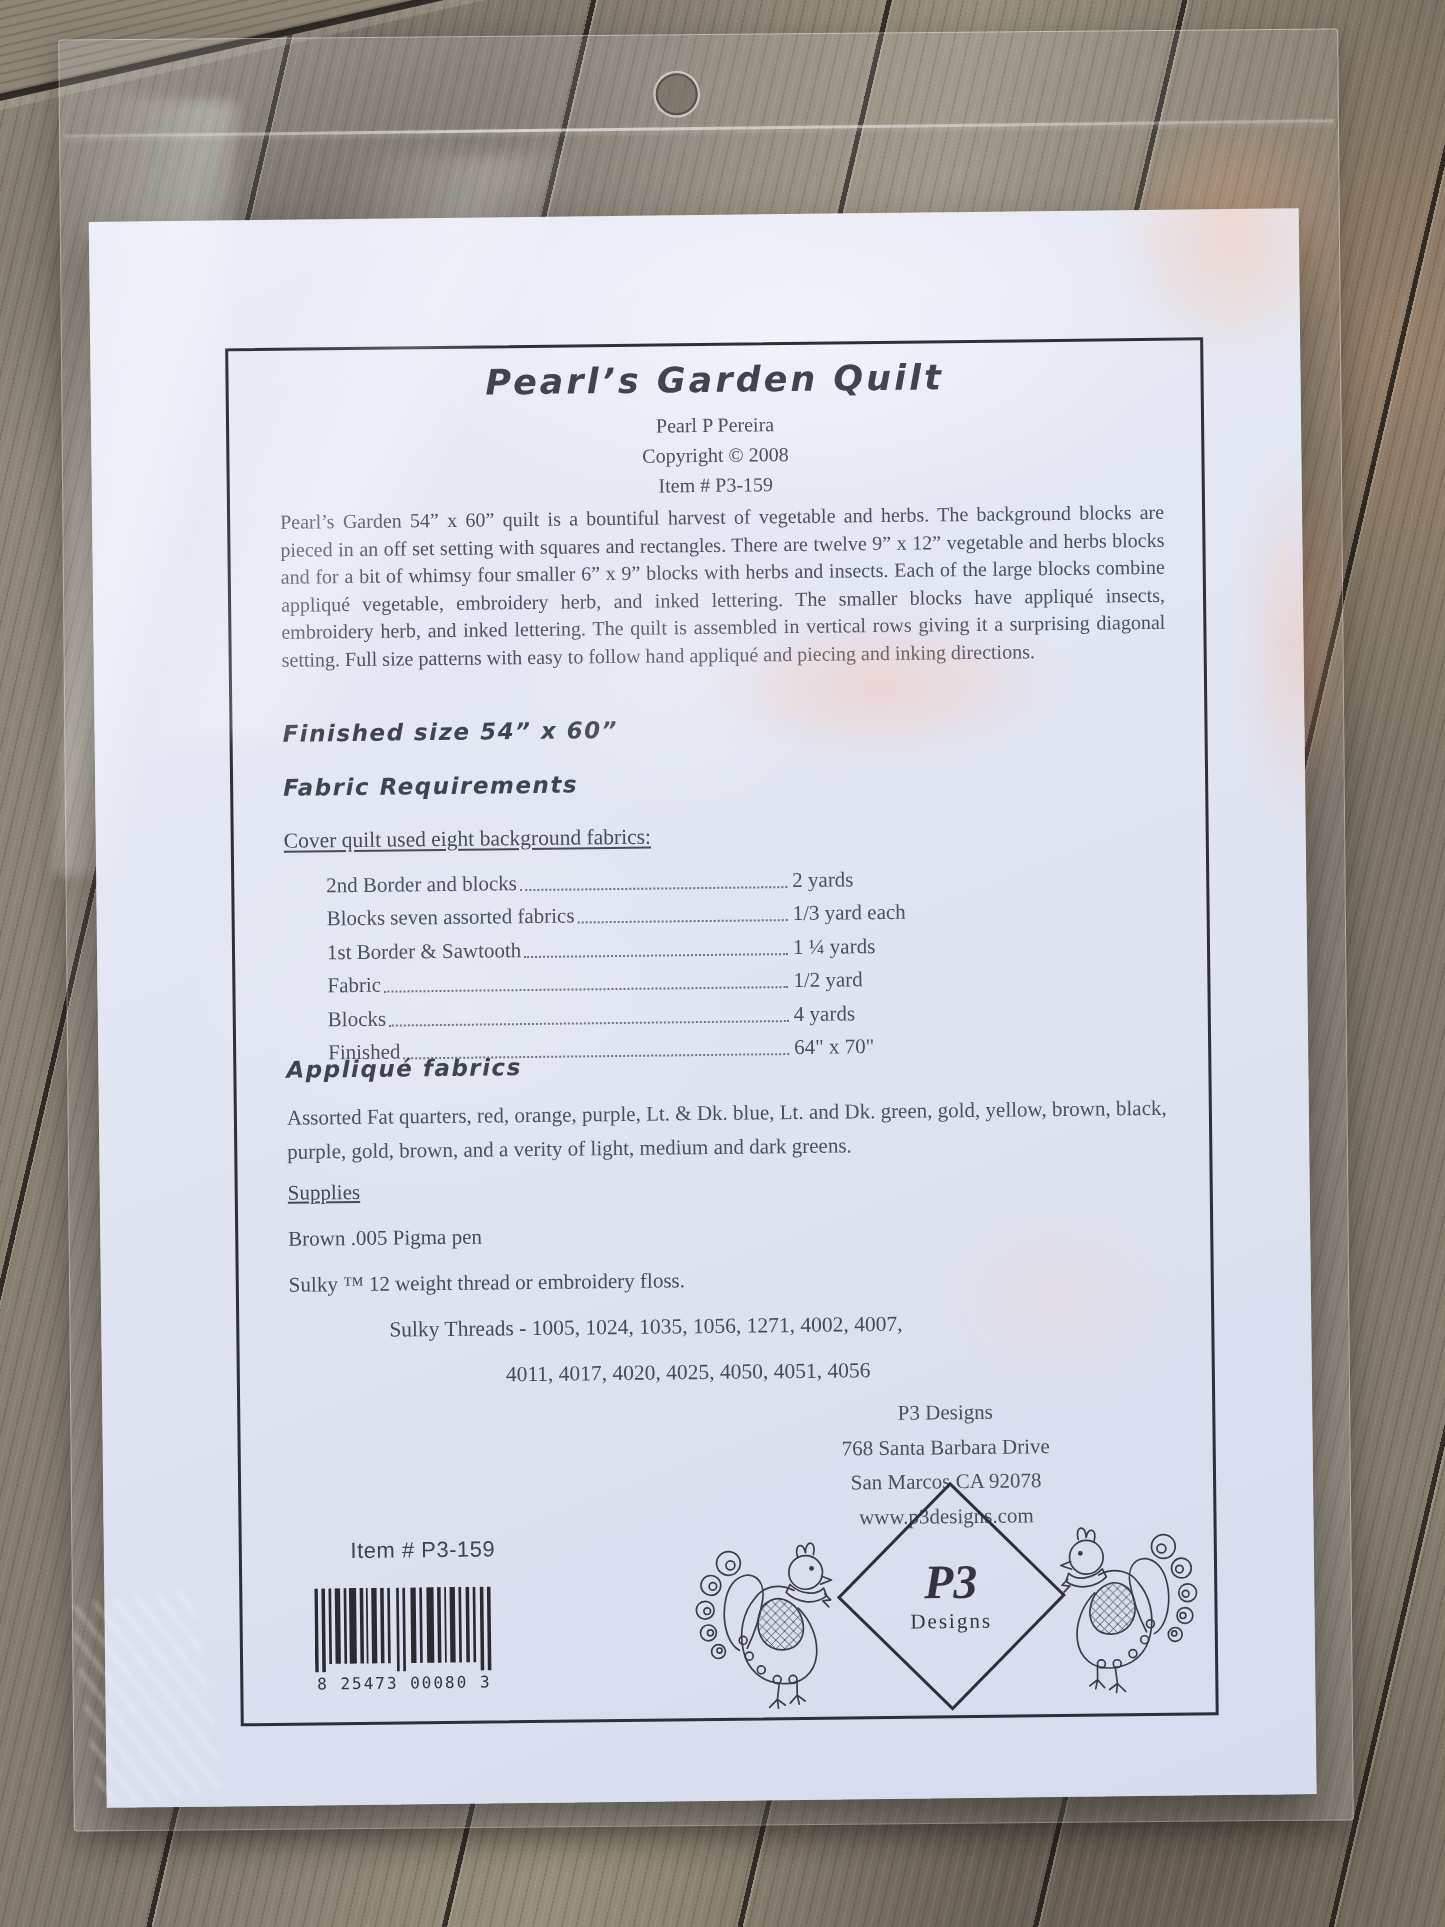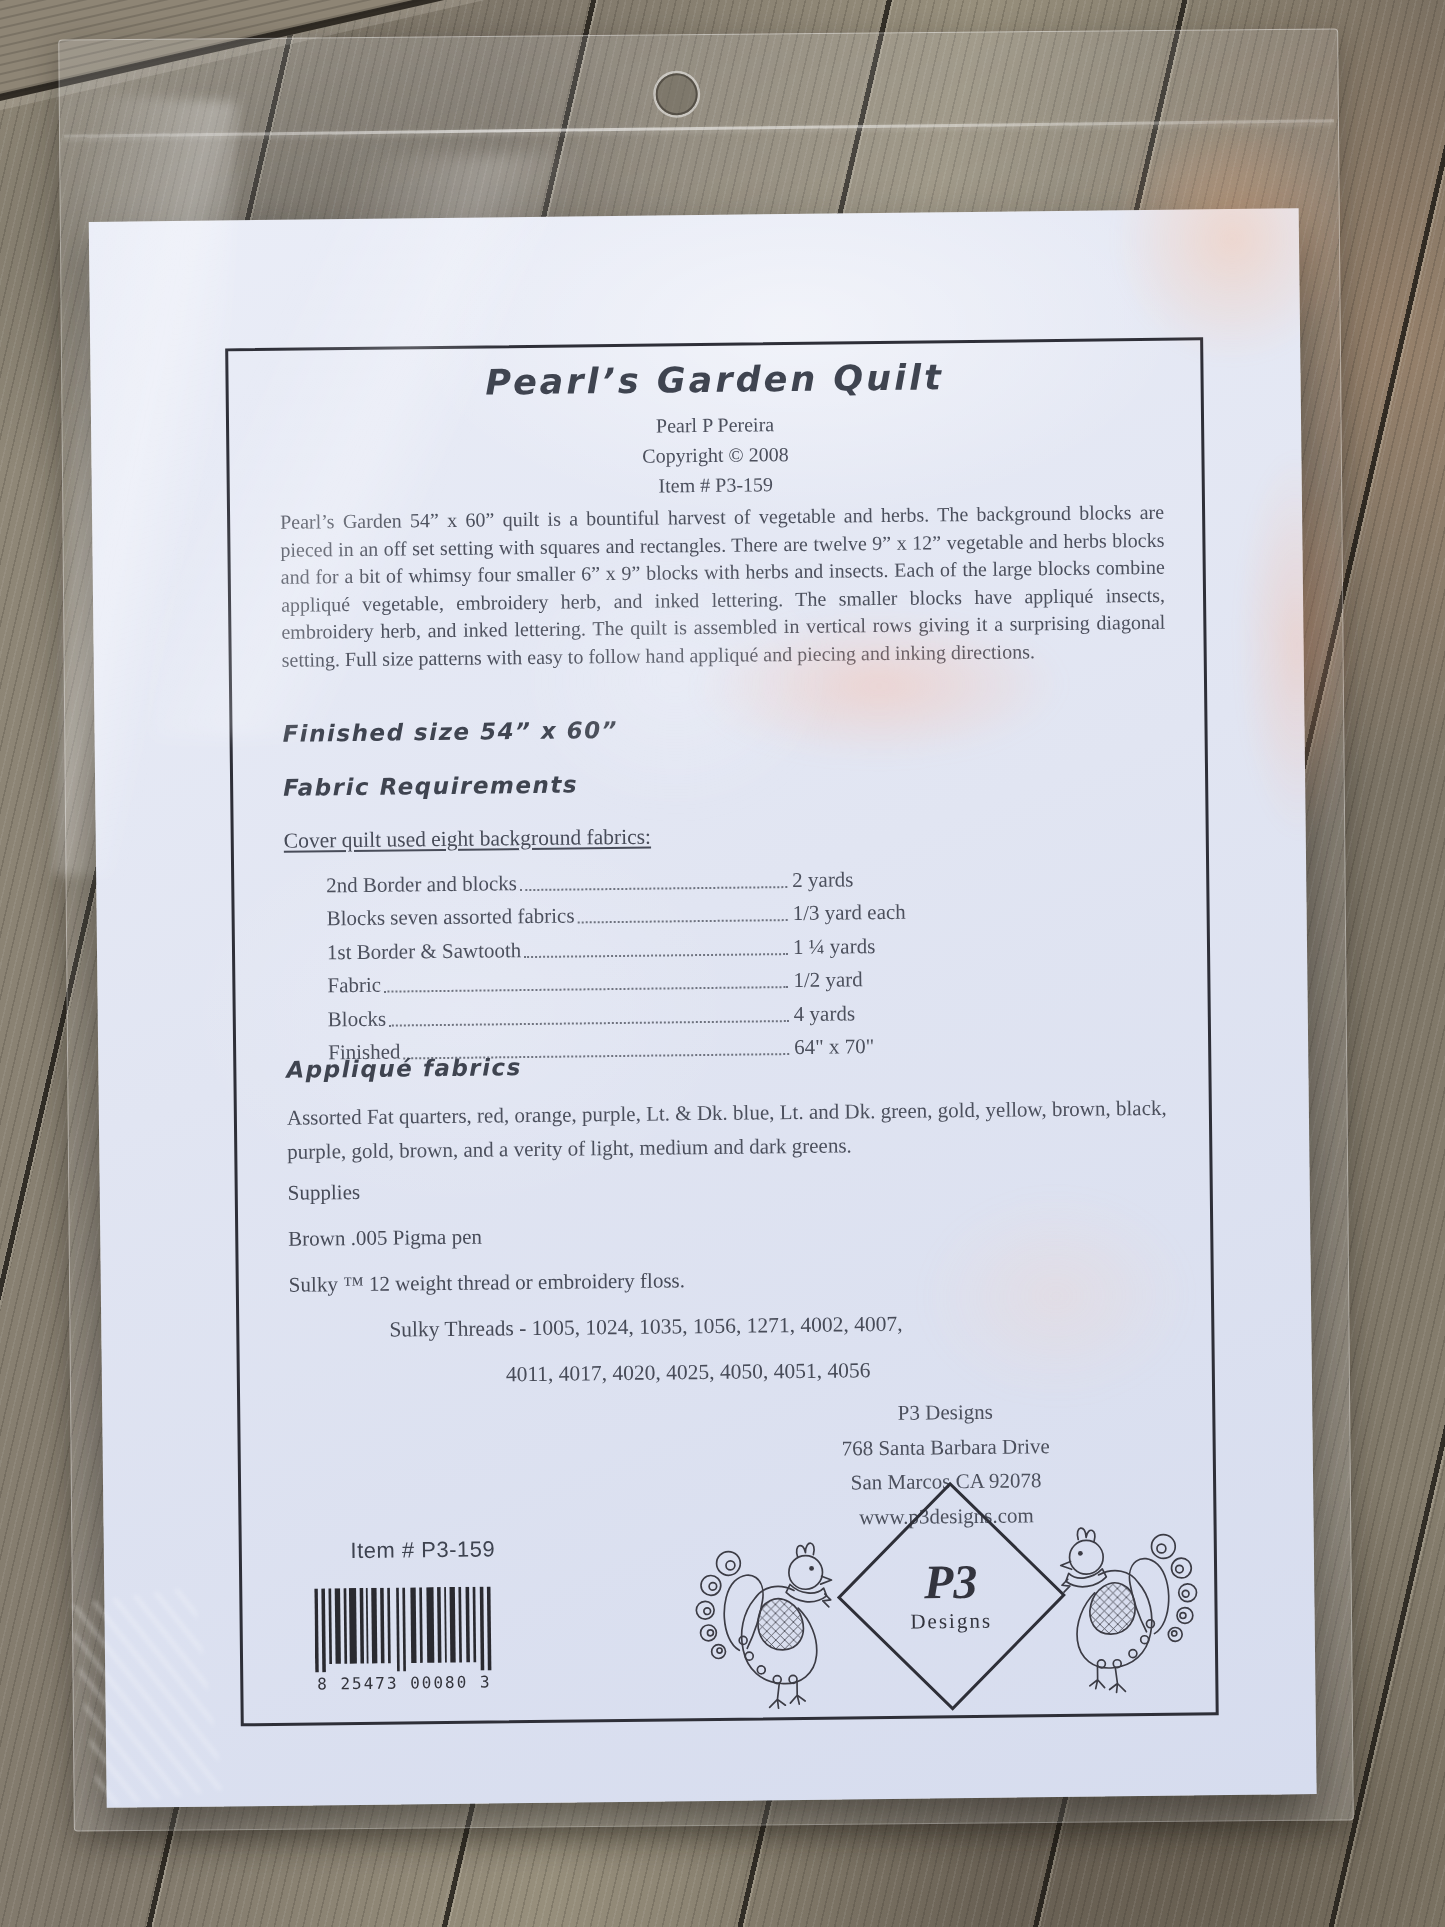--- a/index.html
+++ b/index.html
@@ -91,21 +91,21 @@
     text-decoration:underline; text-underline-offset:3px; }
 
   .fabric-list { top:514px; left:92px; width:652px; font-size:21px; color:#4c505d; }
   .lrow { display:flex; align-items:flex-end; height:33.5px; }
   .llabel { flex:none; white-space:nowrap; }
   .ldots  { flex:1; min-width:18px; border-bottom:2.5px dotted #5b5f6b; margin:0 5px 5px 3px; opacity:.85; }
   .lvalue { flex:none; width:186px; white-space:nowrap; }
 
   .applique-heading { top:706px; left:50px; }
   .applique-text { top:750px; left:50px; width:892px; font-size:21px; line-height:34px; color:#4c505d; }
-  .supplies     { top:830px; left:50px; font-size:21px; }
+  .supplies     { top:830px; left:50px; font-size:21px;text-decoration:underline; }
   .supply-pen   { top:876px; left:50px; font-size:21px; }
   .supply-thread{ top:922px; left:50px; font-size:21px; }
   .threads1 { top:968px;  left:150px; font-size:21.5px; }
   .threads2 { top:1014px; left:266px; font-size:21.5px; }
 
   .publisher { top:1052px; left:460px; width:490px; text-align:center;
     font-size:21px; line-height:34.5px; color:#4c505d; }
 
   .footer-item { top:1188px; left:66px; width:230px; text-align:center;
     font-size:22px; color:#3e4350; letter-spacing:0.5px; }

